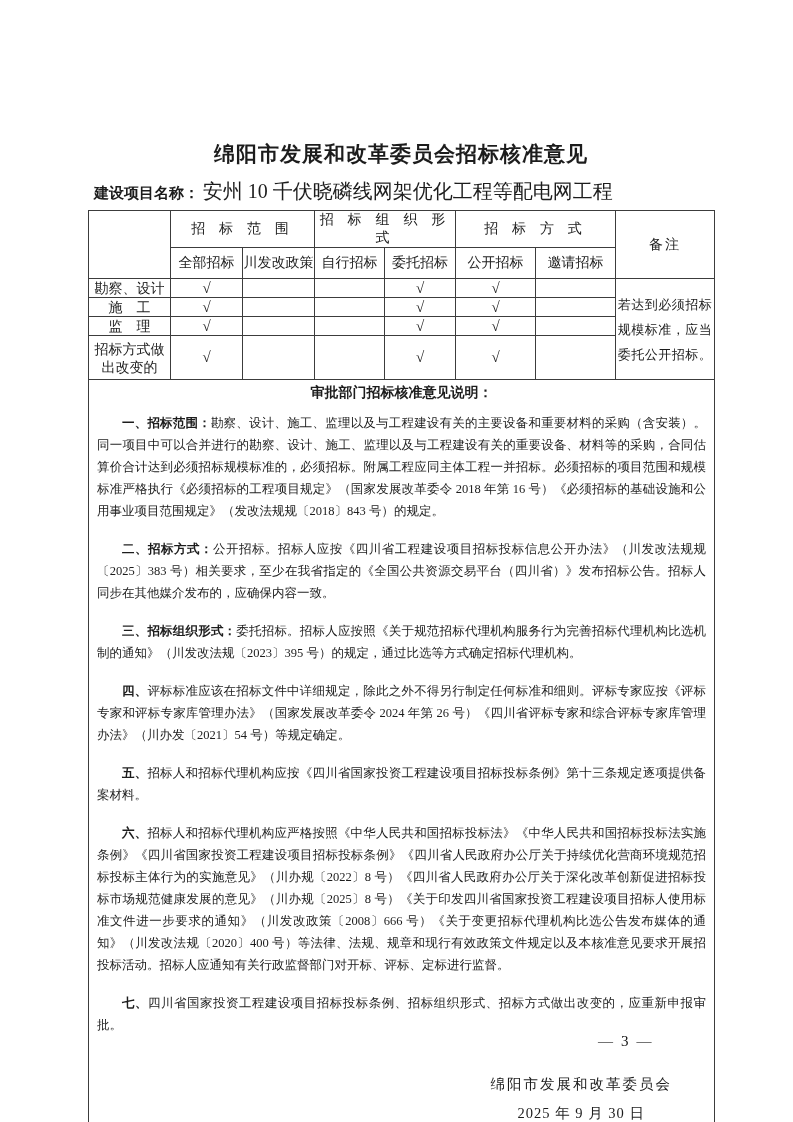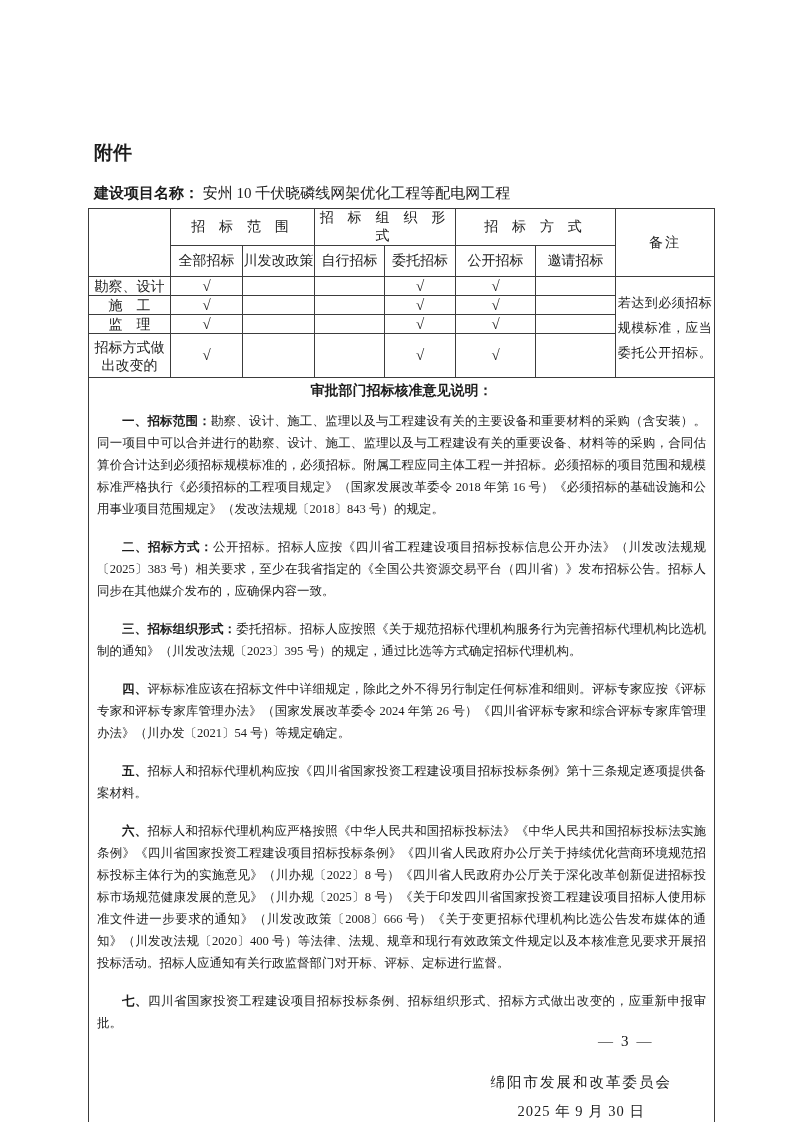--- a/index.html
+++ b/index.html
@@ -20,21 +20,21 @@
   }
   .title {
     text-align: center; font-weight: bold; font-size: 21px;
     letter-spacing: 1px; margin: 0 0 10px 0;
   }
   .project-line { font-size: 15px; margin: 0 0 5px 6px; }
   .project-line .label {
     font-family: "Liberation Sans", "DejaVu Sans", sans-serif;
     font-weight: bold;
   }
-  .project-line .value { font-size: 15px; }
+  .project-line .value { font-size: 20px; }
 
   table.approval {
     width: 626px; table-layout: fixed; border-collapse: collapse;
   }
   table.approval th, table.approval td {
     border: 1px solid #3c3c3c; text-align: center; vertical-align: middle;
     padding: 0; font-weight: normal;
   }
   th.group, th.sub, td.rowlabel, th.remark-h {
     font-family: "Liberation Sans", "DejaVu Sans", sans-serif;
@@ -77,22 +77,22 @@
     font-size: 15px; color: #444; letter-spacing: 2px;
   }
   .page-number .num { color: #111; margin: 0 6px; }
 </style>
 </head>
 <body>
 
 <div class="page">
   <div class="doc">
 
-    <div class="attachment">附件</div>
 
+    <div class="title">绵阳市发展和改革委员会招标核准意见</div>
 
     <div class="project-line">
       <span class="label">建设项目名称：</span>
       <span class="value">安州 10 千伏晓磷线网架优化工程等配电网工程</span>
     </div>
 
     <table class="approval">
       <colgroup>
         <col style="width:82px">
           <col style="width:72px">

